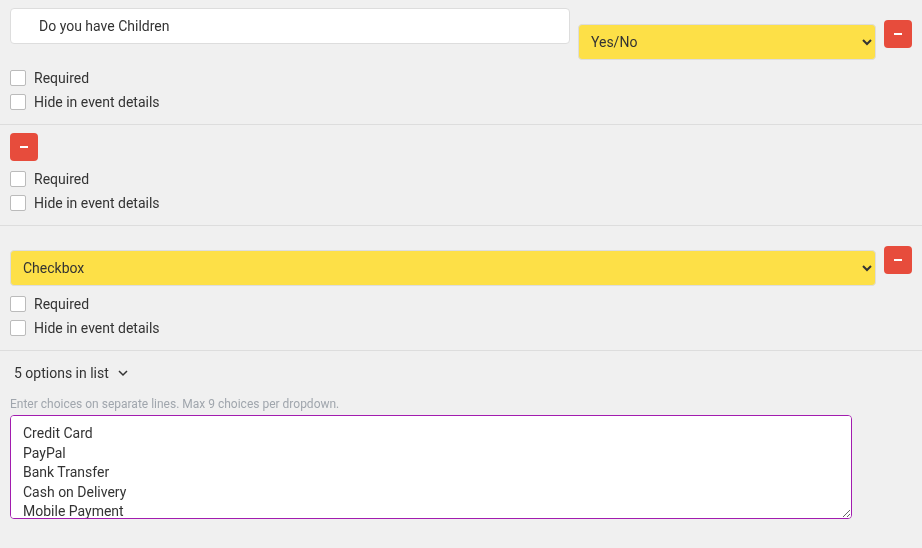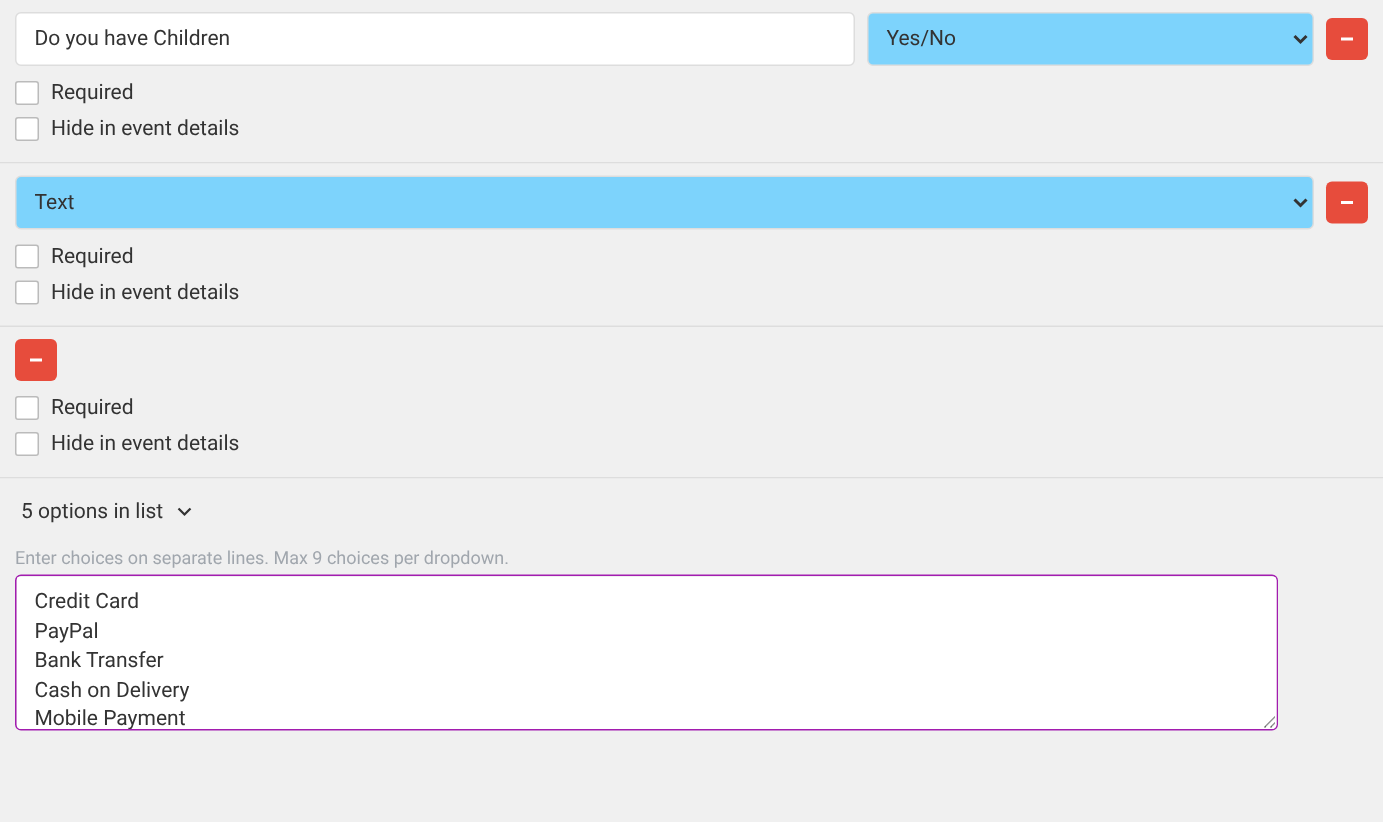--- a/index.html
+++ b/index.html
@@ -17,38 +17,39 @@
 }
 .field-row {
   display: flex;
   align-items: stretch;
   gap: 8px;
   margin-bottom: 6px;
 }
 .field-input {
   flex: 0 0 560px;
   height: 36px;
-  padding: 0 12px;
+  padding: 0 28px;
   border: 1px solid #ddd;
   border-radius: 4px;
   background: #fff;
   font-size: 14px;
   color: #333;
   font-family: inherit;
 }
 .field-select {
   flex: 1;
   height: 36px;
   padding: 0 8px;
   border: 1px solid #ddd;
   border-radius: 4px;
-  background: #7dd3fc;
+  background: #fde047;
   font-size: 14px;
   color: #333;
   font-family: inherit;
+  margin-top: 16px;
 }
 .remove-btn {
   flex: 0 0 28px;
   height: 28px;
   align-self: center;
   border: none;
   border-radius: 4px;
   background: #e74c3c;
   color: #fff;
   font-size: 18px;
@@ -128,41 +129,41 @@
     <span class="check-label">Required</span>
   </div>
   <div class="check-row">
     <div class="checkbox"></div>
     <span class="check-label">Hide in event details</span>
   </div>
 </div>
 
 <div class="field-block">
   <div class="field-row">
-    <select class="field-select">
-      <option>Text</option>
-    </select>
     <button class="remove-btn">
       <svg width="12" height="12" viewBox="0 0 12 12">
           <rect x="2" y="5" width="8" height="2" fill="#fff"></rect>
         </svg>
     </button>
   </div>
   <div class="check-row">
     <div class="checkbox"></div>
     <span class="check-label">Required</span>
   </div>
   <div class="check-row">
     <div class="checkbox"></div>
     <span class="check-label">Hide in event details</span>
   </div>
 </div>
 
 <div class="field-block">
   <div class="field-row">
+    <select class="field-select">
+      <option>Checkbox</option>
+    </select>
     <button class="remove-btn">
       <svg width="12" height="12" viewBox="0 0 12 12">
           <rect x="2" y="5" width="8" height="2" fill="#fff"></rect>
         </svg>
     </button>
   </div>
   <div class="check-row">
     <div class="checkbox"></div>
     <span class="check-label">Required</span>
   </div>

